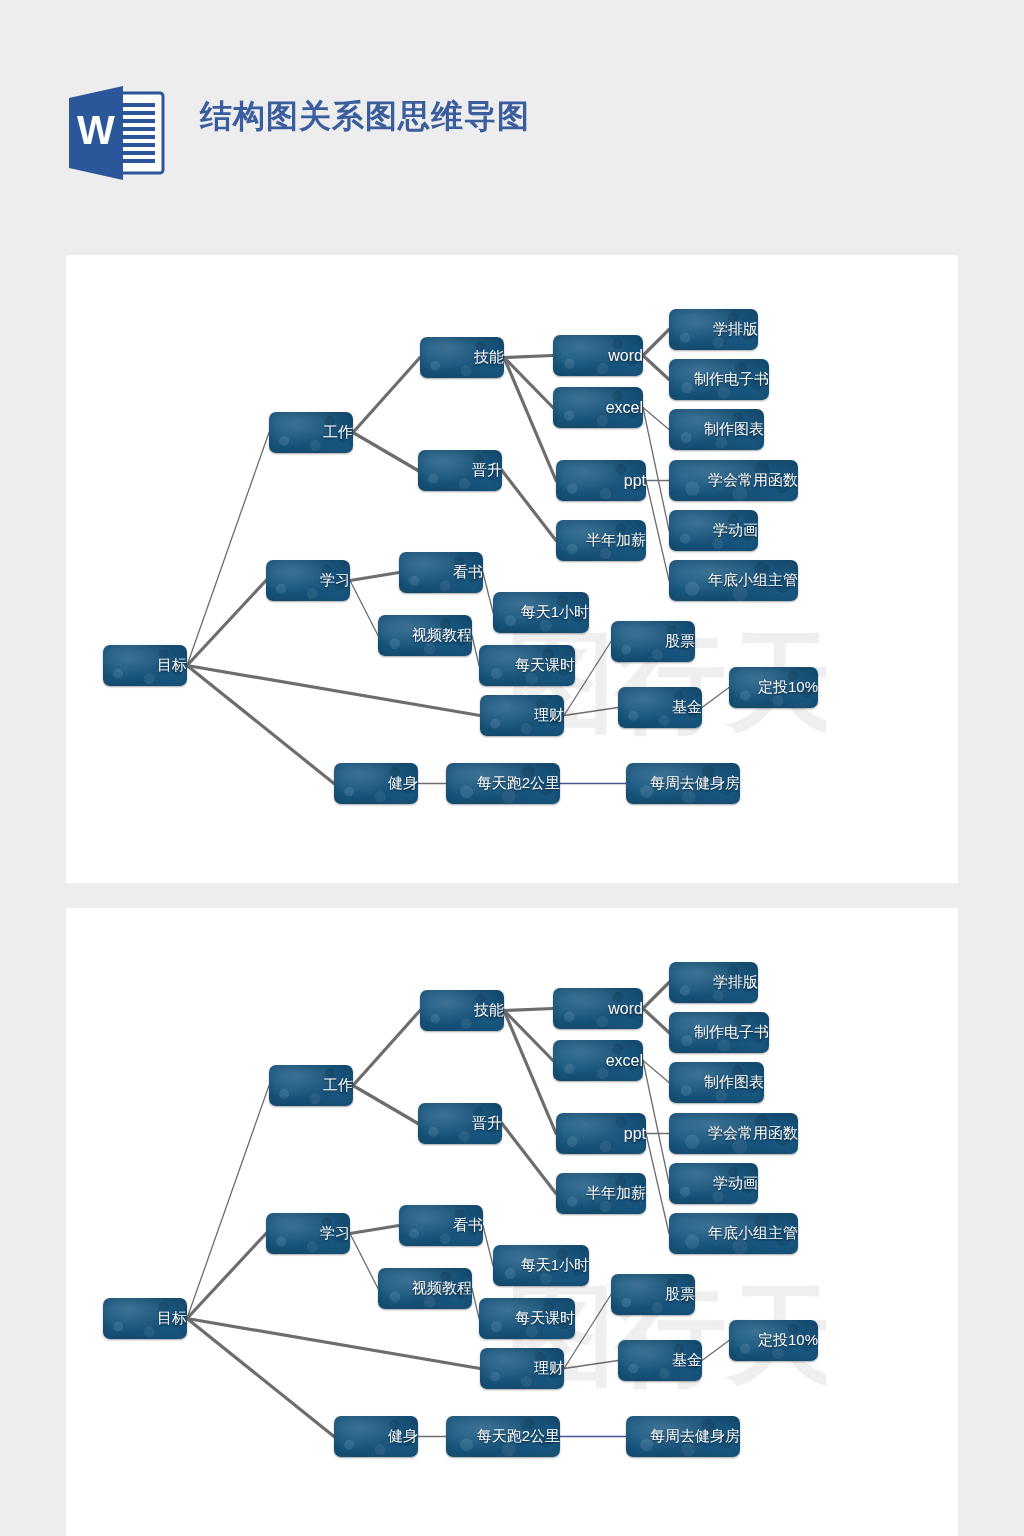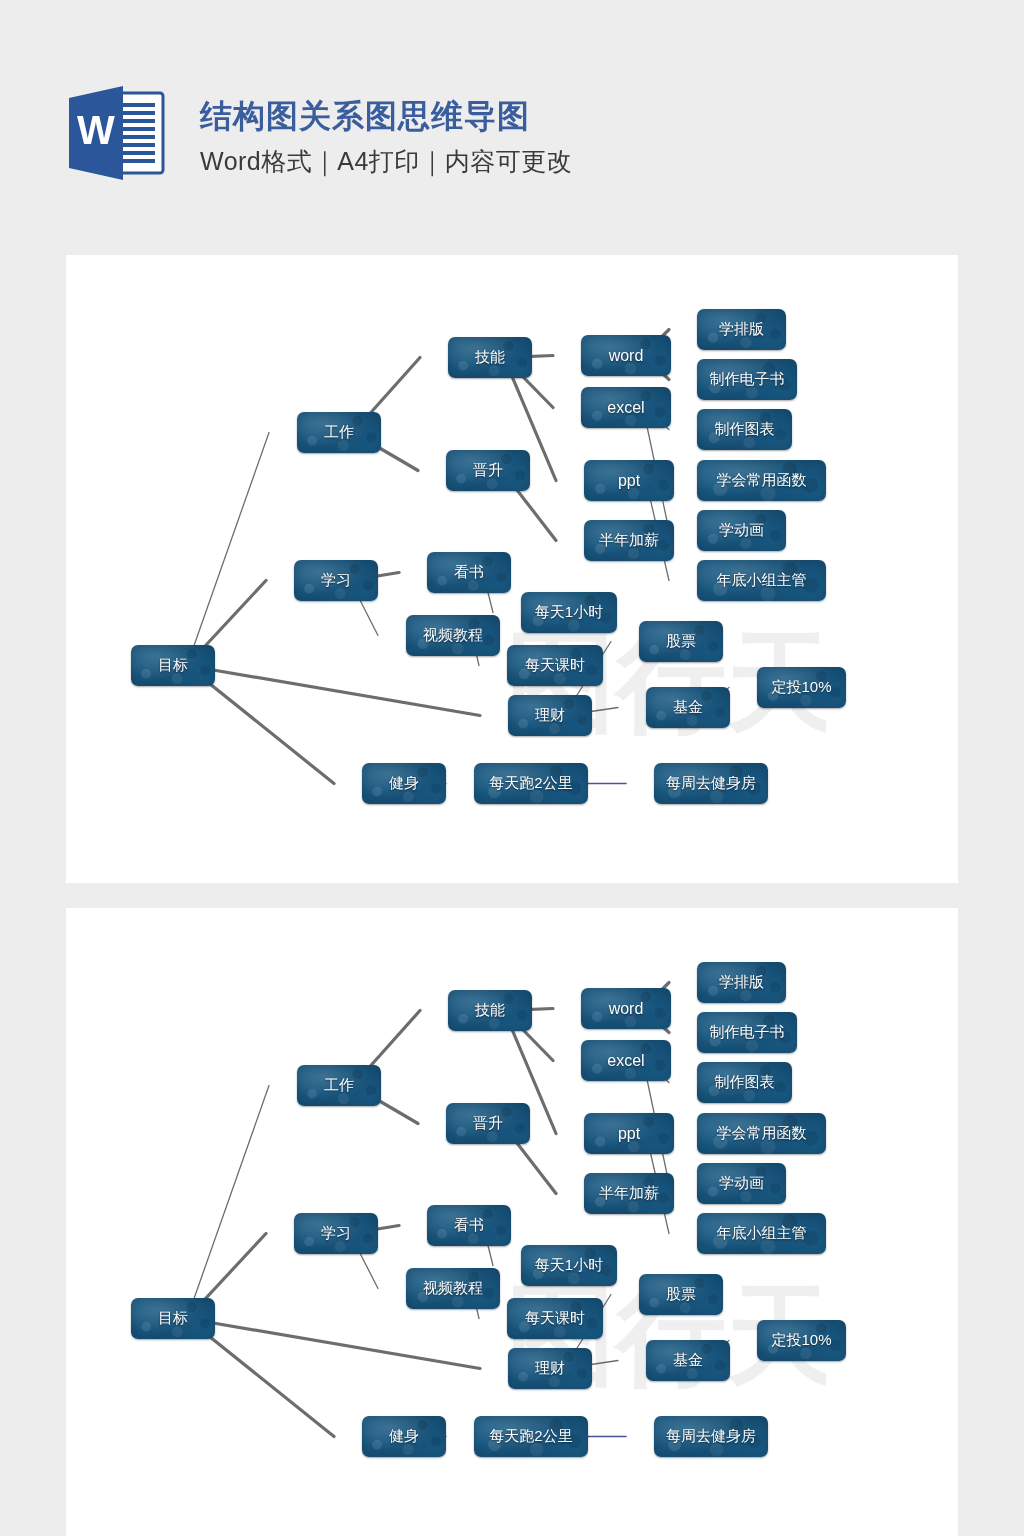--- a/index.html
+++ b/index.html
@@ -43,26 +43,25 @@
 
   
   .node{
     position:absolute;
     border-radius:7px;
     background:
       radial-gradient(ellipse at 32% 28%, rgba(255,255,255,.16) 0%, rgba(255,255,255,0) 55%),
       linear-gradient(150deg,#1d5f8c 0%,#17577f 32%,#17527a 60%,#1a5d88 100%);
     box-shadow:0 1px 2px rgba(0,0,0,.35), inset 0 0 14px rgba(0,0,0,.22);
     color:#ffffff;
-    display:flex;align-items:center;justify-content:center;
+    display:flex;align-items:center;justify-content:flex-end;
     font-size:15px;
     text-shadow:0 1px 2px rgba(0,0,0,.55);
     white-space:nowrap;
     box-sizing:border-box;
-    margin-left:28px;
   }
   .node .lbl{position:relative;z-index:2;}
   .node::after{
     
     content:"";position:absolute;inset:0;border-radius:7px;
     background:
       radial-gradient(circle at 18% 70%, rgba(255,255,255,.10) 0 6%, rgba(0,0,0,0) 7%),
       radial-gradient(circle at 72% 22%, rgba(0,0,0,.12) 0 7%, rgba(0,0,0,0) 8%),
       radial-gradient(circle at 55% 82%, rgba(255,255,255,.07) 0 9%, rgba(0,0,0,0) 10%),
       radial-gradient(circle at 88% 62%, rgba(0,0,0,.10) 0 6%, rgba(0,0,0,0) 7%);
@@ -88,21 +87,20 @@
           <rect x="52" y="64" width="42" height="4"></rect>
           <rect x="52" y="72" width="42" height="4"></rect>
           <rect x="52" y="80" width="42" height="4"></rect>
         </g>
         <path d="M8 19 L62 7 L62 101 L8 89 Z" fill="#2b579a"></path>
         <text x="35" y="65" font-family="'Liberation Sans',sans-serif" font-size="40" font-weight="bold" fill="#ffffff" text-anchor="middle">W</text>
       </svg>
     </div>
     <div class="title-block">
       <p class="main-title">结构图关系图思维导图</p>
-      <p class="sub-title">Word格式｜A4打印｜内容可更改</p>
     </div>
   </div>
 
   <div class="card" id="card-1">
     <div class="diagram">
       <svg class="links" viewBox="0 0 892 628">
           <line x1="121" y1="410.5" x2="203" y2="177.5" stroke="#6d6d6d" stroke-width="1.3" stroke-linecap="round"></line>
           <line x1="121" y1="410.5" x2="200" y2="325.5" stroke="#6d6d6d" stroke-width="3.2" stroke-linecap="round"></line>
           <line x1="121" y1="410.5" x2="414" y2="460.5" stroke="#6d6d6d" stroke-width="3.2" stroke-linecap="round"></line>
           <line x1="121" y1="410.5" x2="268" y2="528.5" stroke="#6d6d6d" stroke-width="3.2" stroke-linecap="round"></line>

